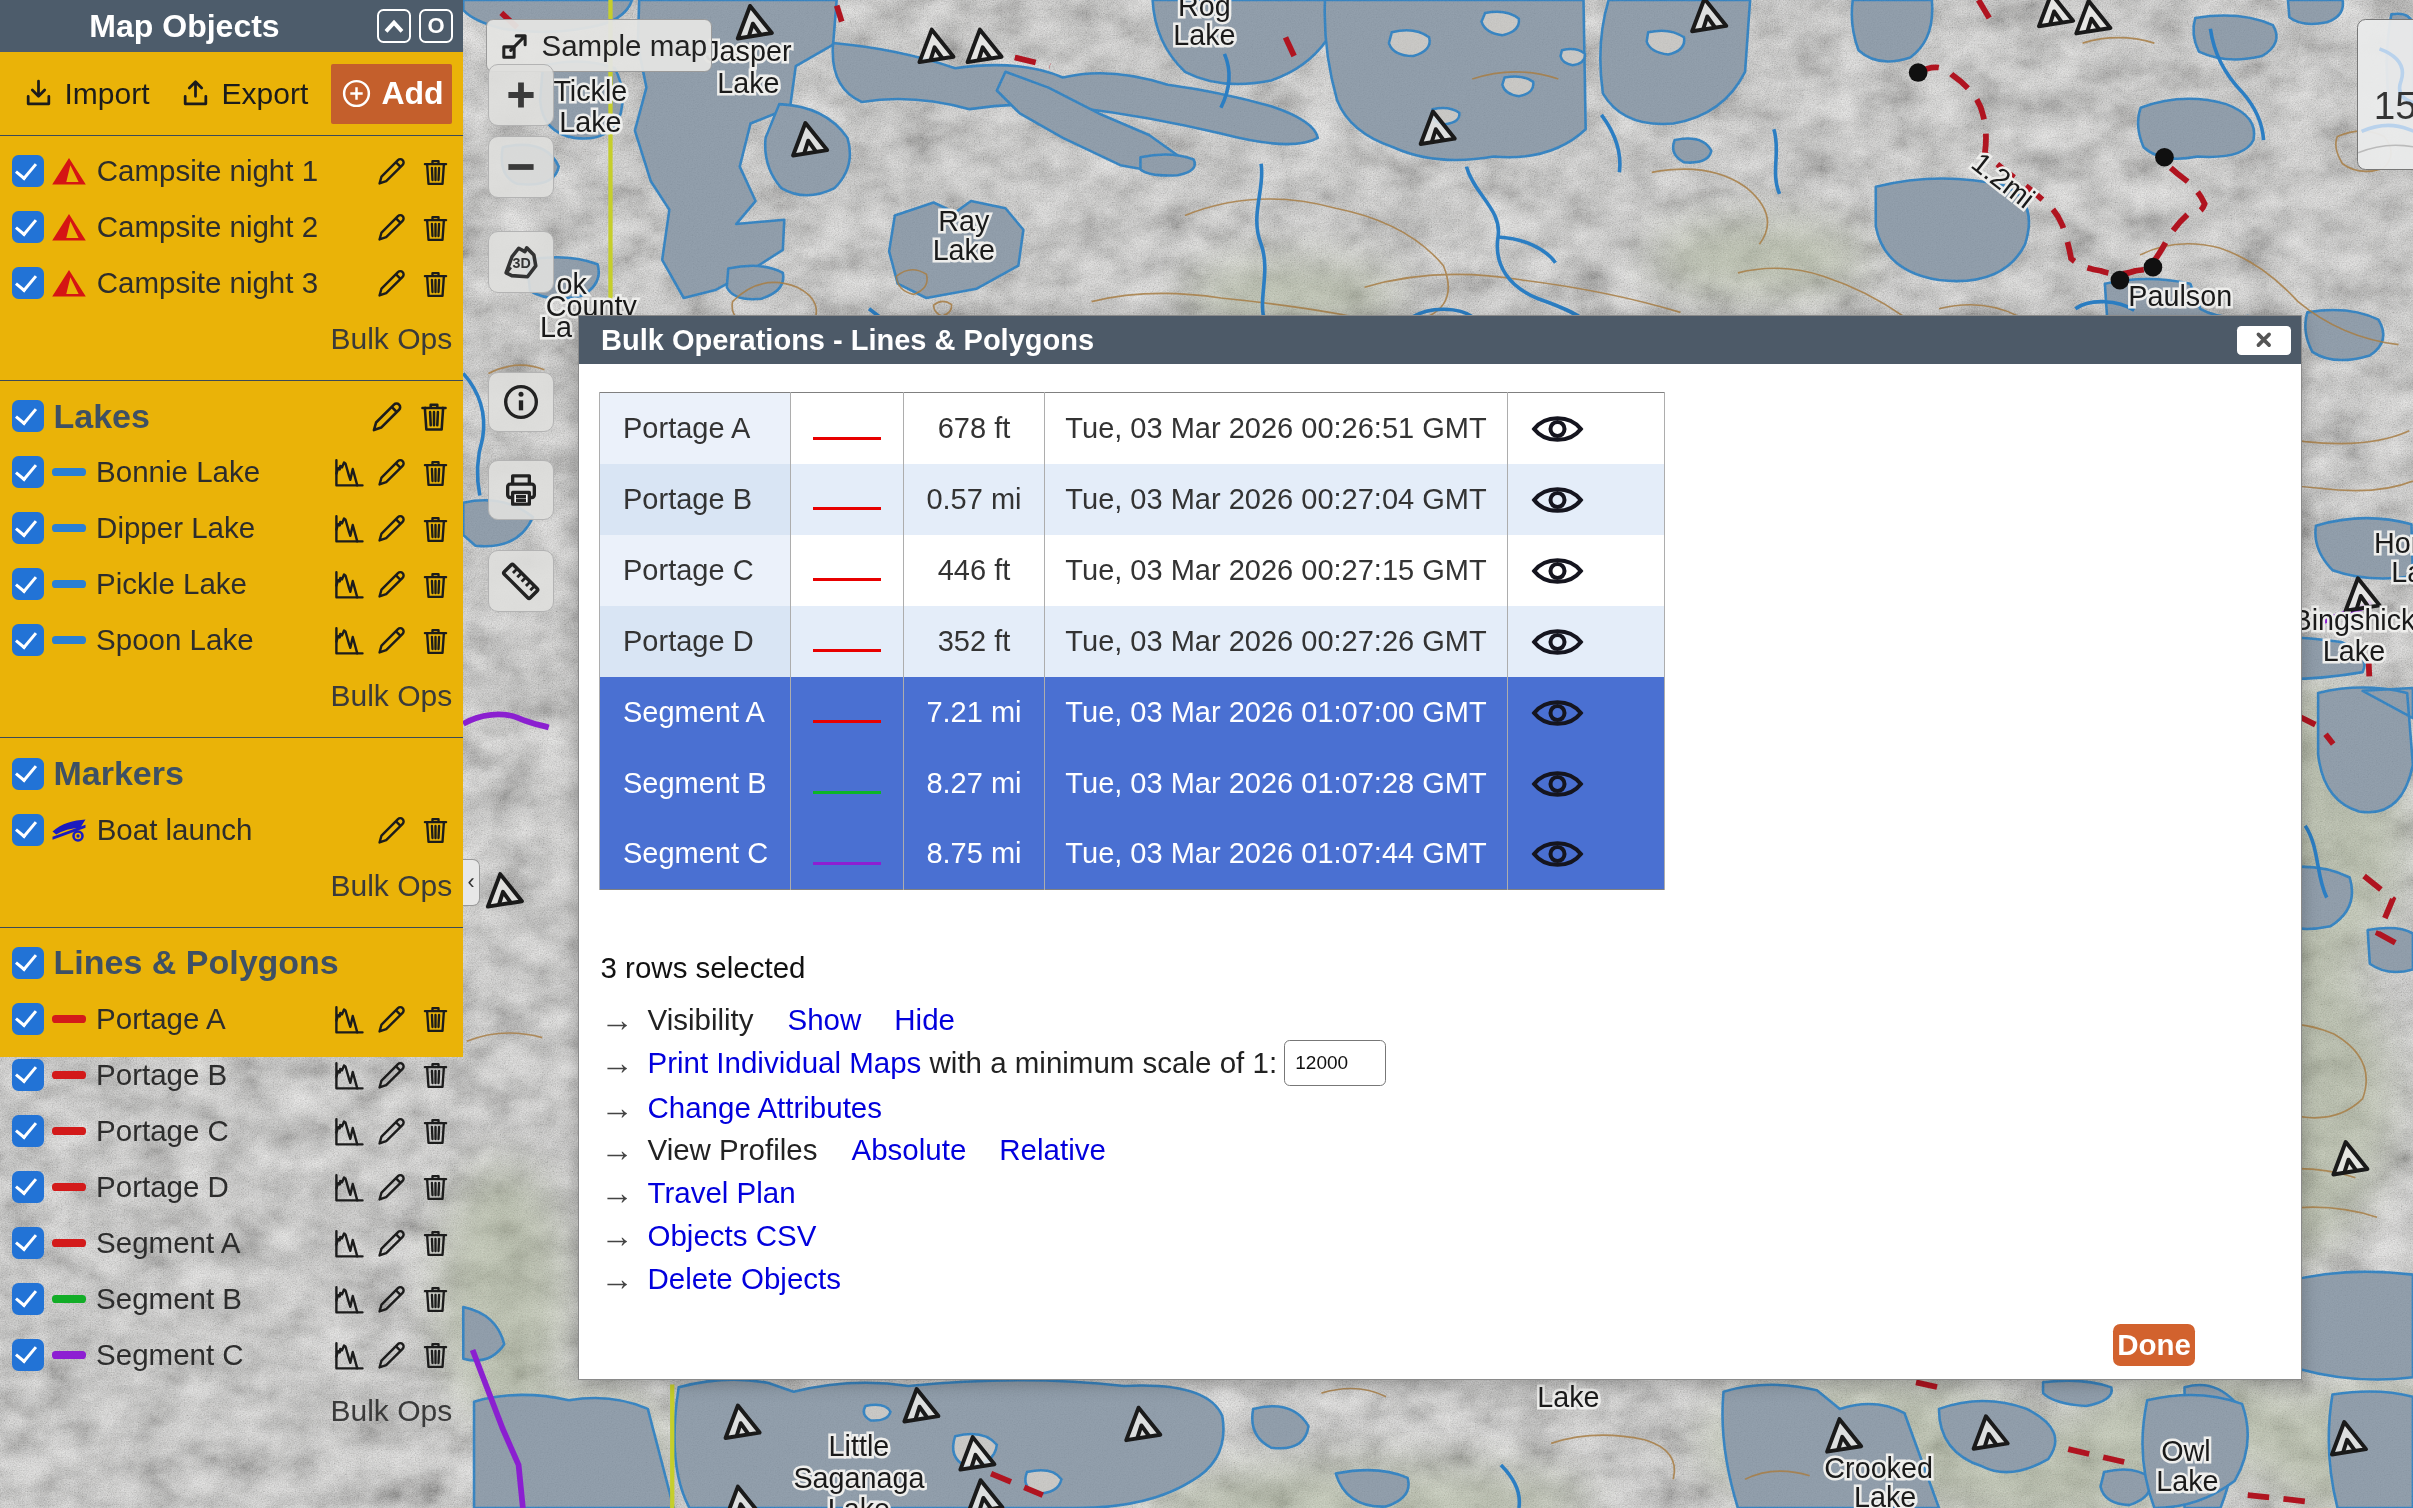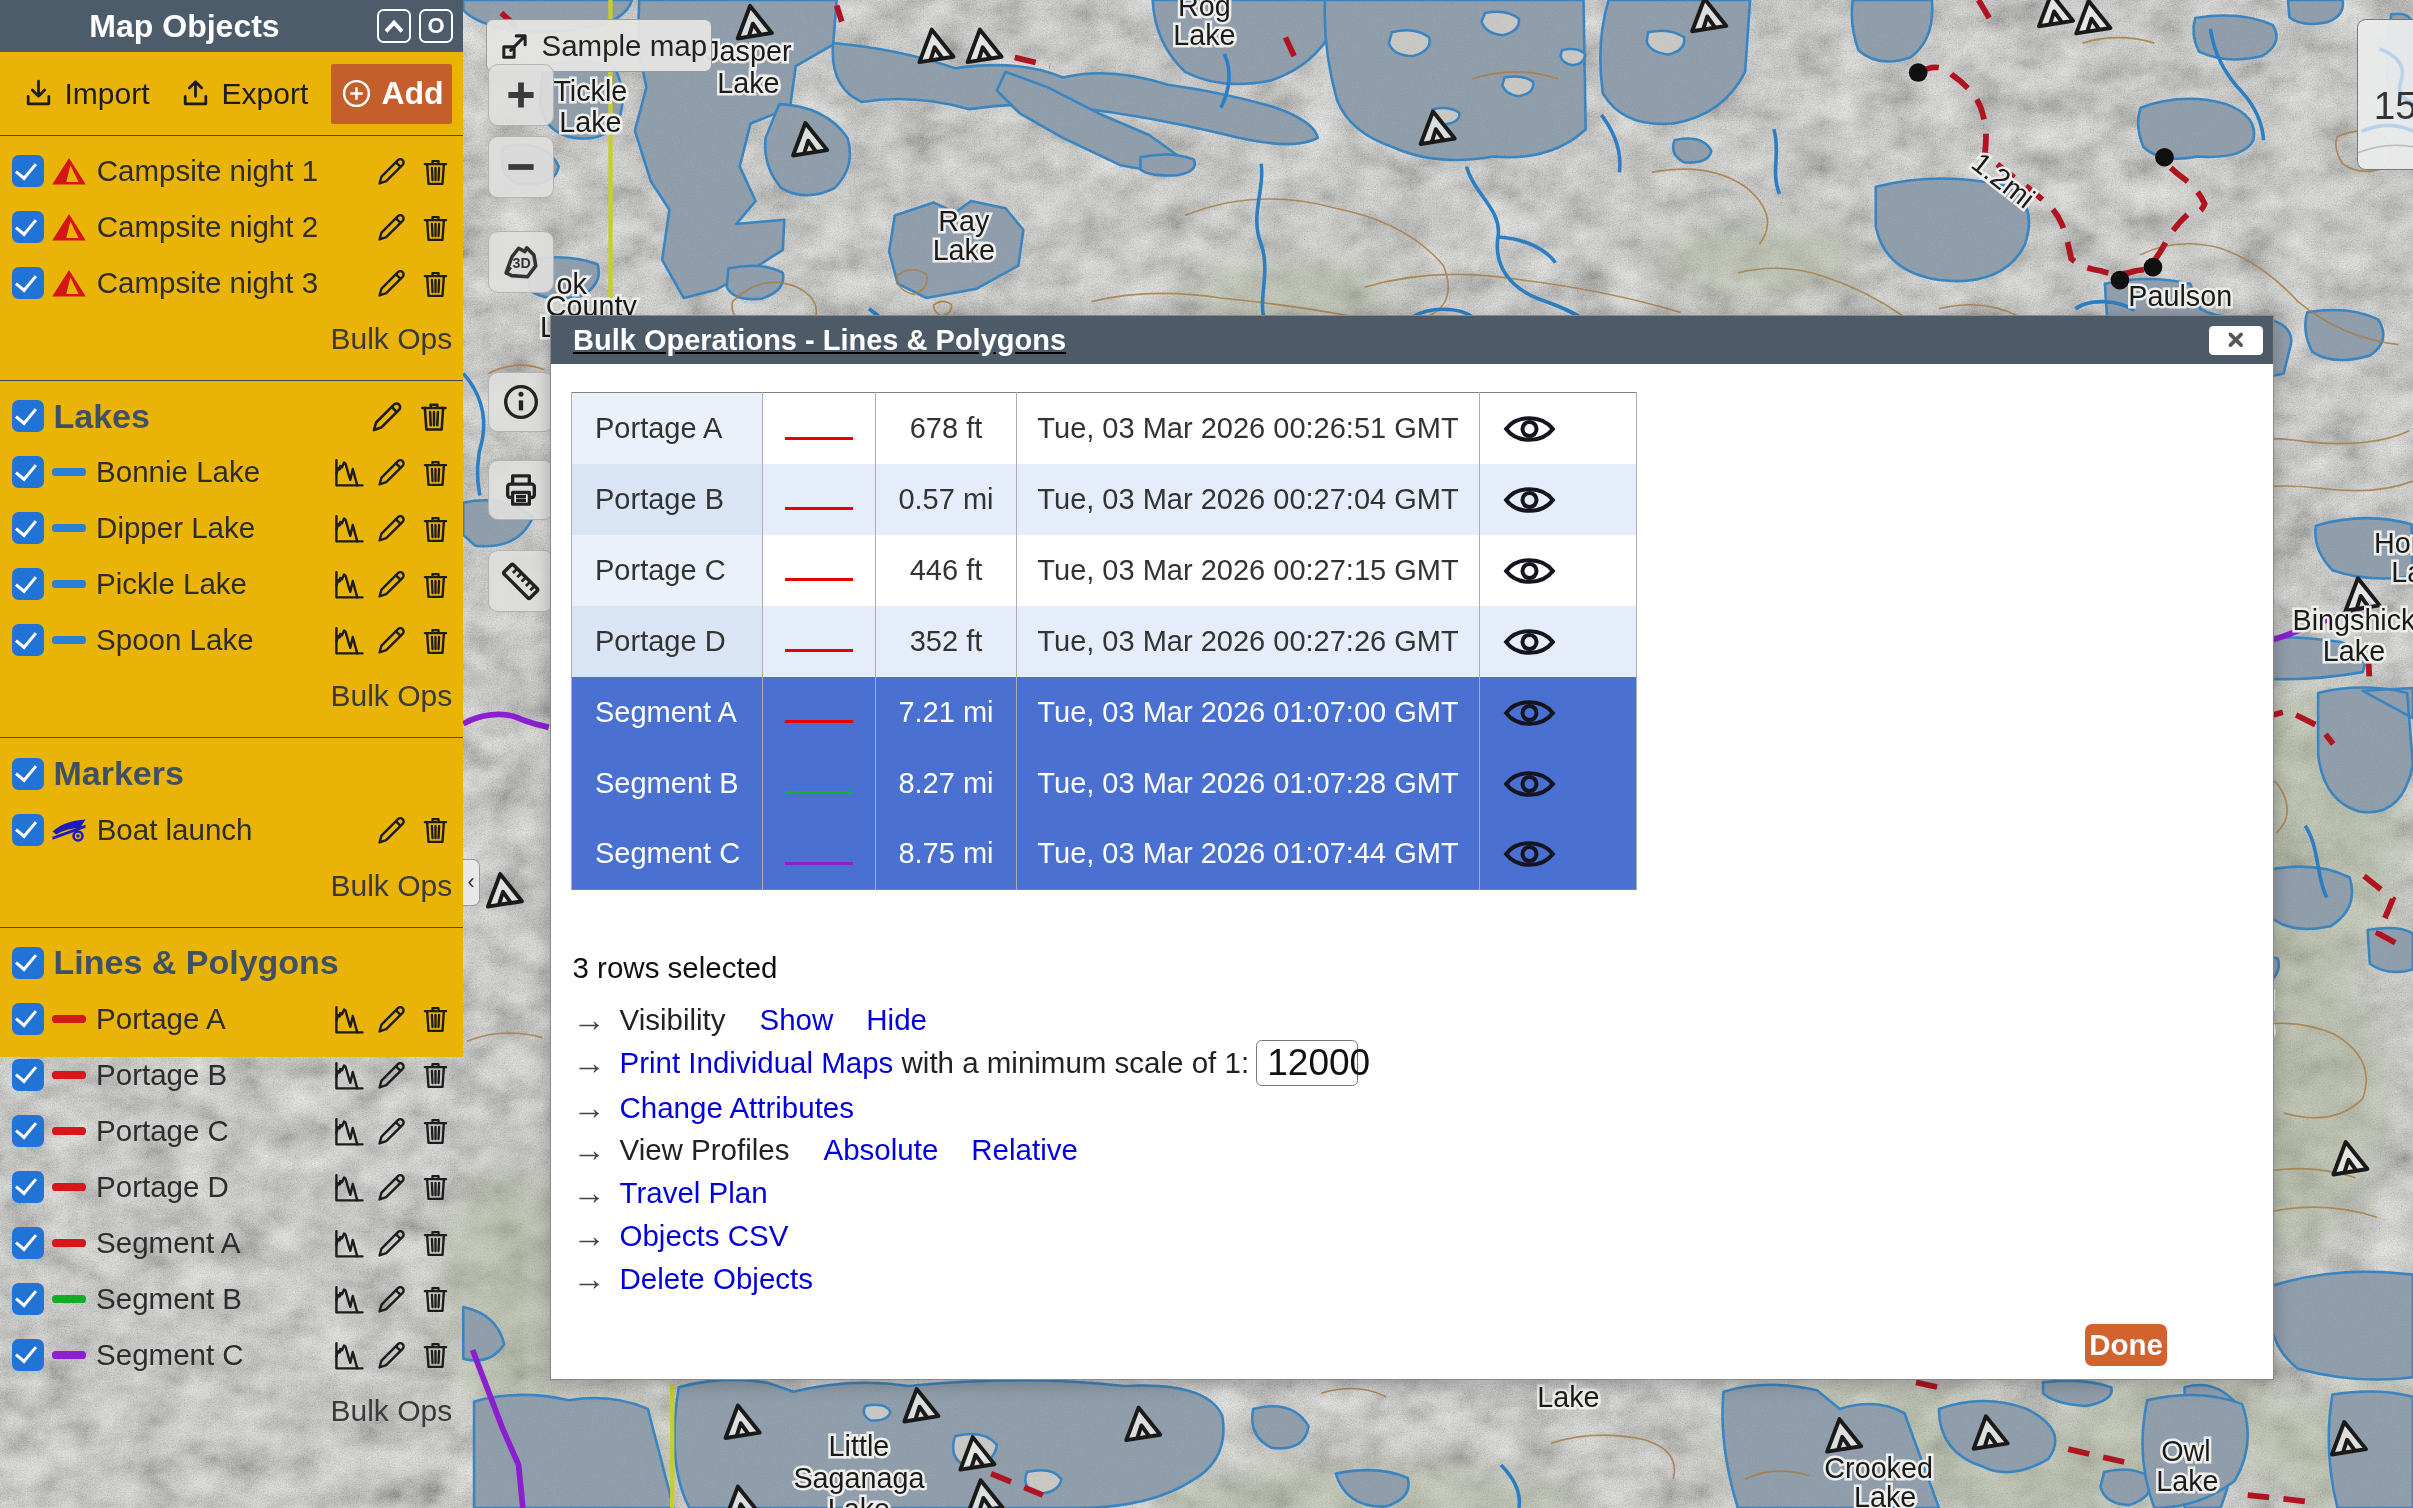--- a/index.html
+++ b/index.html
@@ -34,22 +34,22 @@
   .cb::after { content:""; position:absolute; left:8.6px; top:3.6px; width:9.3px; height:17px;
                border:solid #fff; border-width:0 3.6px 3.6px 0; transform:rotate(40deg); }
   .htxt { font-size:34px; font-weight:bold; color:#3e5064; margin-left:10px; }
   .itxt { font-size:29.5px; color:#2d2d2d; margin-left:10px; }
   .sp { flex:1; }
   .bulk { justify-content:flex-end; color:#3a3a3a; font-size:30px; }
   .ic { flex:none; }
   .lineic { width:34px; height:8px; border-radius:3.6px; margin-left:8.6px; flex:none; }
 
   
-  #modal { position:absolute; left:550px; top:315px; width:1724px; height:1065px; background:#fff;
-           border:0.7px solid #8a8a8a; box-shadow:0 4.3px 17px rgba(0,0,0,0.25);text-decoration:underline; }
+  #modal { position:absolute; left:578px; top:315px; width:1724px; height:1065px; background:#fff;
+           border:0.7px solid #8a8a8a; box-shadow:0 4.3px 17px rgba(0,0,0,0.25); }
   #mtitle { height:48px; background:#4d5a68; display:flex; align-items:center; padding:0 10px 0 22px; }
   #mtitle .t { color:#fff; font-weight:bold; font-size:29px; flex:1; }
   #mclose { width:54px; height:29px; background:#fff; border-radius:4.3px; display:flex; align-items:center; justify-content:center; }
   #tbl { position:absolute; left:20px; top:76px; border-collapse:collapse; table-layout:fixed; }
   #tbl th, #tbl td { border-left:0.7px solid #adadad; border-right:0.7px solid #adadad; font-weight:normal; }
   #tbl th { height:56px; font-size:29px; color:#111;
             background:linear-gradient(#fdfdfd, #e8e8e8 60%, #cfcfcf); border-bottom:0.7px solid #888;}
   #tbl th.sorted { background:linear-gradient(#ededed, #c8c8c8 60%, #a2a2a2); }
   #tbl td { height:71px; font-size:29px; color:#333; text-align:center; }
   #tbl td.vis { padding-right:57px; }
@@ -61,21 +61,21 @@
   tr.even td.lbl { background:#d9e5f4; }
   #tbl tr.sel td, #tbl tr.sel td.lbl { background:#4a70d2; color:#fff; }
   .cline { display:inline-block; width:68px; border-top:3.6px solid #e00; vertical-align:middle; position:relative; top:8px; }
   #rowsel { position:absolute; left:21.5px; top:635px; font-size:29.5px; color:#111; }
   .act { position:absolute; left:21.5px; height:37px; display:flex; align-items:center; font-size:29.5px; color:#222; }
   .act .arr { width:47px; color:#444; font-size:33px; }
   .act a { color:#0200dd; text-decoration:none; }
   .act .gap { width:34px; }
   .act .gap2 { width:33px; }
   #scaleinp { display:inline-block; width:102px; height:46px; border:1.4px solid #777; border-radius:5.7px;
-              font-size:37px; color:#111; line-height:43px; padding-left:10px; margin-left:7.2px; background:#fff; }
+              font-size:19px; color:#111; line-height:43px; padding-left:10px; margin-left:7.2px; background:#fff; }
   #donebtn { position:absolute; left:1534px; top:1008px; width:82px; height:42px; background:#d2622e; border-radius:7.2px;
              display:flex; align-items:center; justify-content:center; color:#fff; font-weight:bold; font-size:29.5px; }
 </style>
 </head>
 <body>
 <svg id="map" width="2413" height="1508" viewBox="0 0 3360 2100">
 <defs>
   <filter id="gn" x="0" y="0" width="100%" height="100%">
     <feTurbulence type="fractalNoise" baseFrequency="0.55" numOctaves="3" stitchTiles="stitch"></feTurbulence>
     <feColorMatrix type="saturate" values="0"></feColorMatrix>

